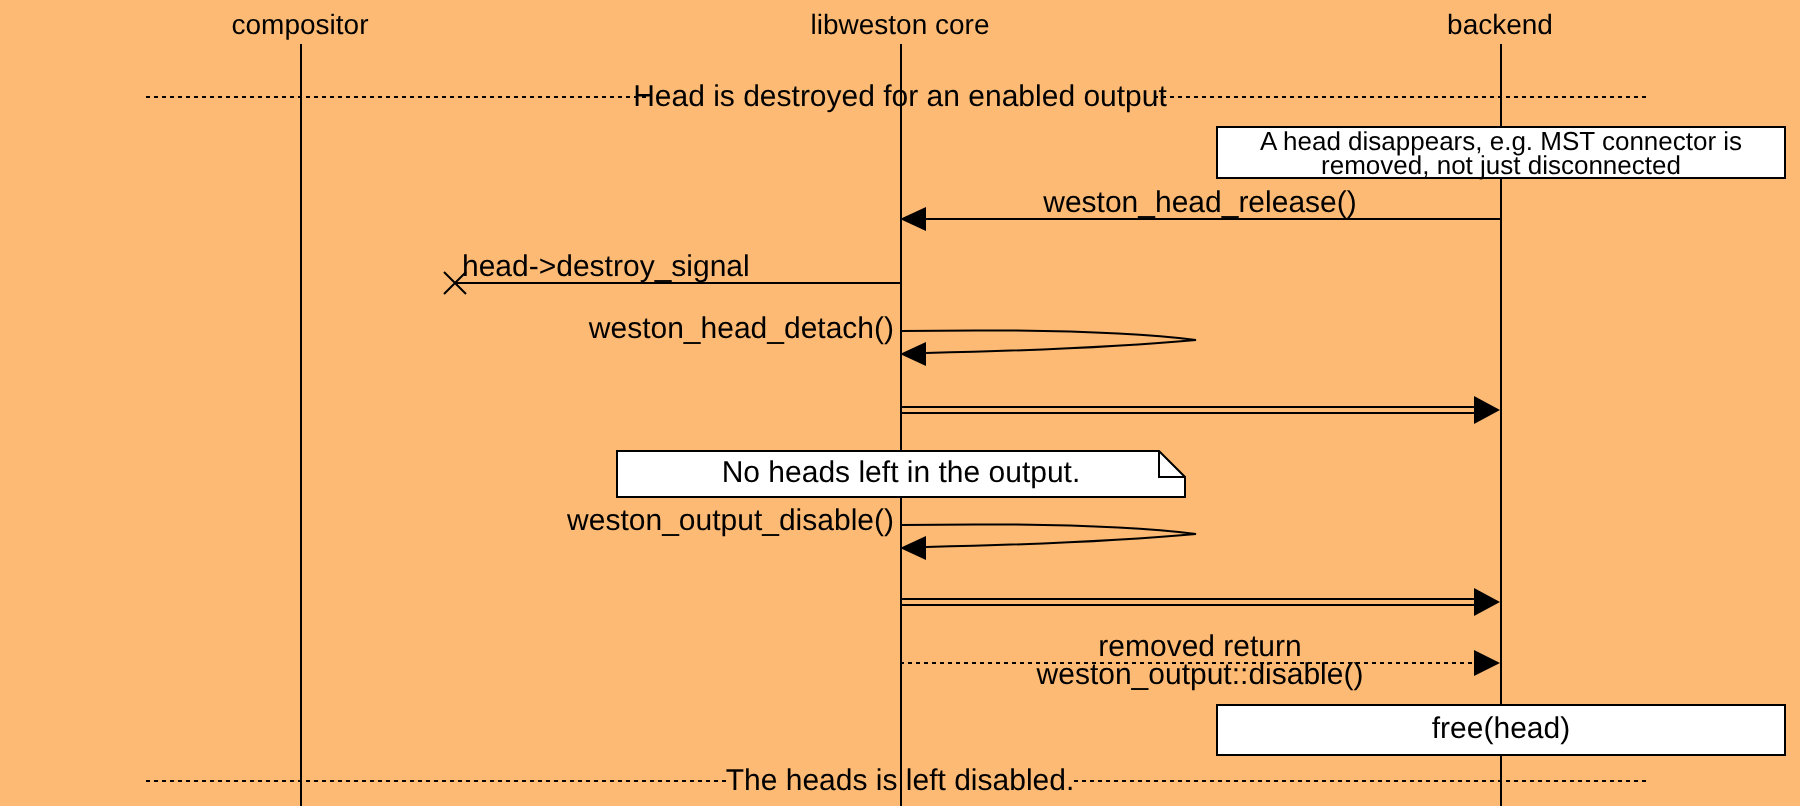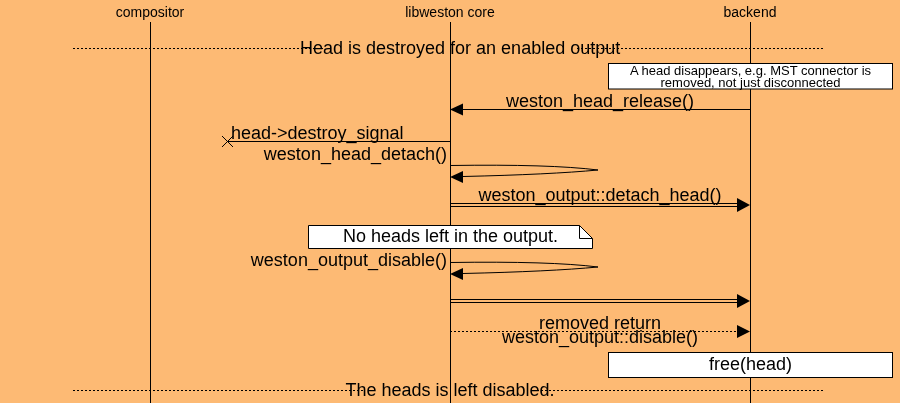--- a/index.html
+++ b/index.html
@@ -1,21 +1,21 @@
 <!DOCTYPE html>
 <html><head>
 <meta charset="utf-8">
 <style>
   html,body{margin:0;padding:0;background:#fff;}
   .canvas{
     position:relative;width:900px;height:403px;background:#fdba74;
     font-family:Liberation Sans, sans-serif;color:#000;overflow:hidden;
   }
   .canvas svg{position:absolute;left:0;top:0;}
-  .lbl{position:absolute;font-size:18px;line-height:15px;white-space:nowrap;}
+  .lbl{position:absolute;font-size:15px;line-height:15px;white-space:nowrap;}
   .ctr{text-align:center;}
   .rgt{text-align:right;}
   .actor{font-size:14px;}
   .note-text{white-space:pre-line;line-height:12px;font-size:13px;}
 </style>
 </head>
 <body>
 
 <div class="canvas">
 
@@ -89,19 +89,18 @@
   <div class="lbl ctr" style="left:300px;top:41px;width:300px;">Head is destroyed for an enabled output</div>
   <div class="lbl ctr" style="left:300px;top:383px;width:300px;">The heads is left disabled.</div>
 
   <div class="lbl ctr note-text" style="left:609px;top:65px;width:283px;">A head disappears, e.g. MST connector is
 removed, not just disconnected</div>
   <div class="lbl ctr" style="left:309px;top:229px;width:283px;">No heads left in the output.</div>
   <div class="lbl ctr" style="left:450px;top:94px;width:300px;">weston_head_release()</div>
 
   <div class="lbl ctr" style="left:609px;top:357px;width:283px;">free(head)</div>
   <div class="lbl" style="left:231px;top:126px;">head-&gt;destroy_signal</div>
-  <div class="lbl rgt" style="left:247px;top:147px;width:200px;">weston_head_detach()</div>
-  <div class="lbl ctr" style="left:450px;top:188px;width:300px;">weston_output::detach_head()</div>
+  <div class="lbl rgt" style="left:247px;top:157px;width:200px;">weston_head_detach()</div>
   <div class="lbl rgt" style="left:247px;top:253px;width:200px;">weston_output_disable()</div>
   <div class="lbl ctr" style="left:450px;top:284px;width:300px;margin-top:46px;">weston_output::disable()</div>
   <div class="lbl ctr" style="left:450px;top:316px;width:300px;">removed return</div>
 
 </div>
 
 </body></html>

